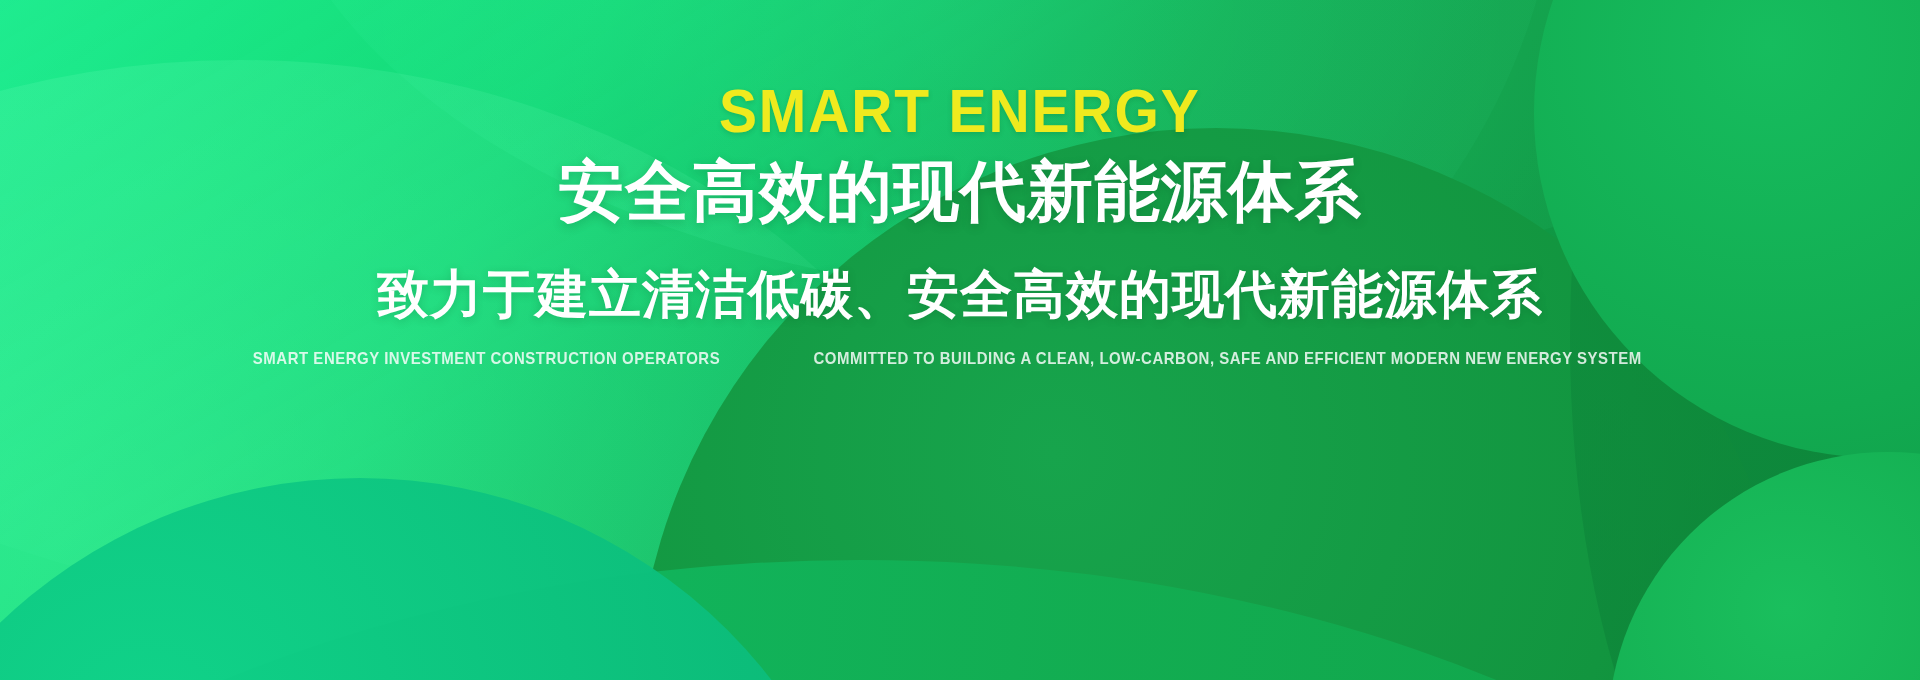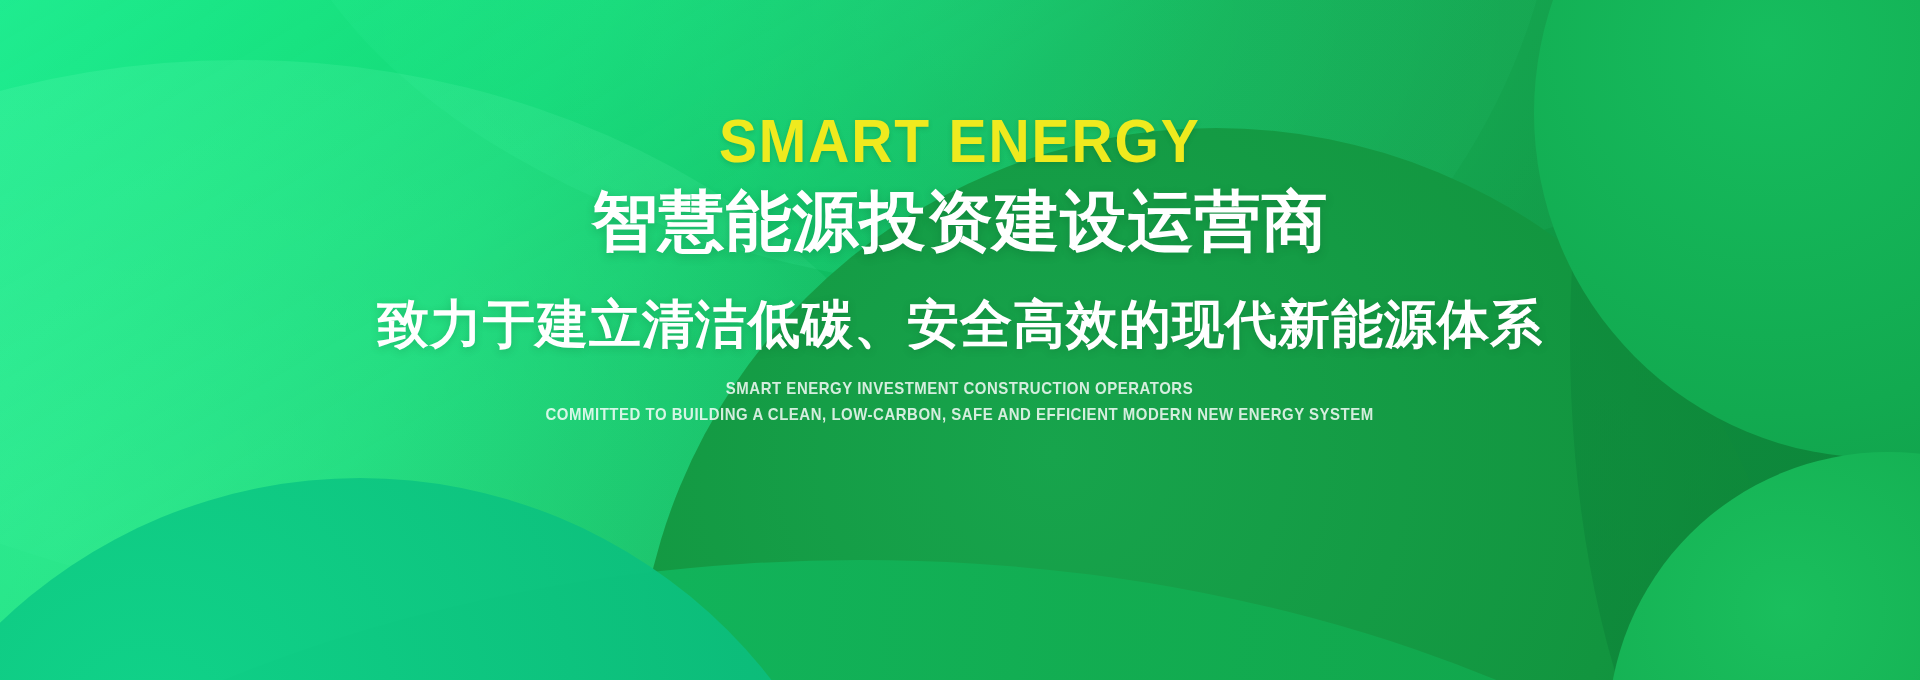--- a/index.html
+++ b/index.html
@@ -125,21 +125,21 @@
   }
 
   
   .content {
     position: absolute;
     inset: 0;
     display: flex;
     flex-direction: column;
     align-items: center;
     justify-content: flex-start;
-    padding-top: 110px;
+    padding-top: 80px;
     box-sizing: border-box;
     z-index: 5;
     border-radius: 31px;
   }
 
   .headline-en {
     font-family: "Liberation Sans Narrow", "Liberation Sans", "DejaVu Sans Condensed", sans-serif;
     font-weight: 700;
     font-size: 62px;
     line-height: 1;
@@ -171,21 +171,21 @@
     line-height: 1.2;
     letter-spacing: 1px;
     color: #FFFFFF;
     white-space: nowrap;
     text-shadow: 0 2px 8px rgba(0,70,30,0.20);
   }
 
   .eng-lines {
     margin-top: 22px;
     display: flex;
-    flex-direction: column;
+    flex-direction: row;
     align-items: center;
     gap: 5px;
   }
 
   .eng-line {
     font-family: "Liberation Sans Narrow", "Liberation Sans", "DejaVu Sans Condensed", sans-serif;
     font-weight: 700;
     font-size: 17px;
     line-height: 1.25;
     letter-spacing: 0.6px;
@@ -207,21 +207,21 @@
   <div class="blob blob-right-dark"></div>
   <div class="blob blob-right-top"></div>
   <div class="blob blob-bottom-arc"></div>
   <div class="blob blob-bl-teal"></div>
   <div class="blob blob-br-bright"></div>
 
   <div class="content">
 
     <div class="headline-en">SMART ENERGY</div>
 
-    <div class="headline-cn">智慧能源投资建设运营商</div>
+    <div class="headline-cn">安全高效的现代新能源体系</div>
 
     <div class="subhead-cn">致力于建立清洁低碳、安全高效的现代新能源体系</div>
 
     <div class="eng-lines">
       <div class="eng-line">SMART ENERGY INVESTMENT CONSTRUCTION OPERATORS</div>
       <div class="eng-line">COMMITTED TO BUILDING A CLEAN, LOW-CARBON, SAFE AND EFFICIENT MODERN NEW ENERGY SYSTEM</div>
     </div>
 
   </div>
 </div>

